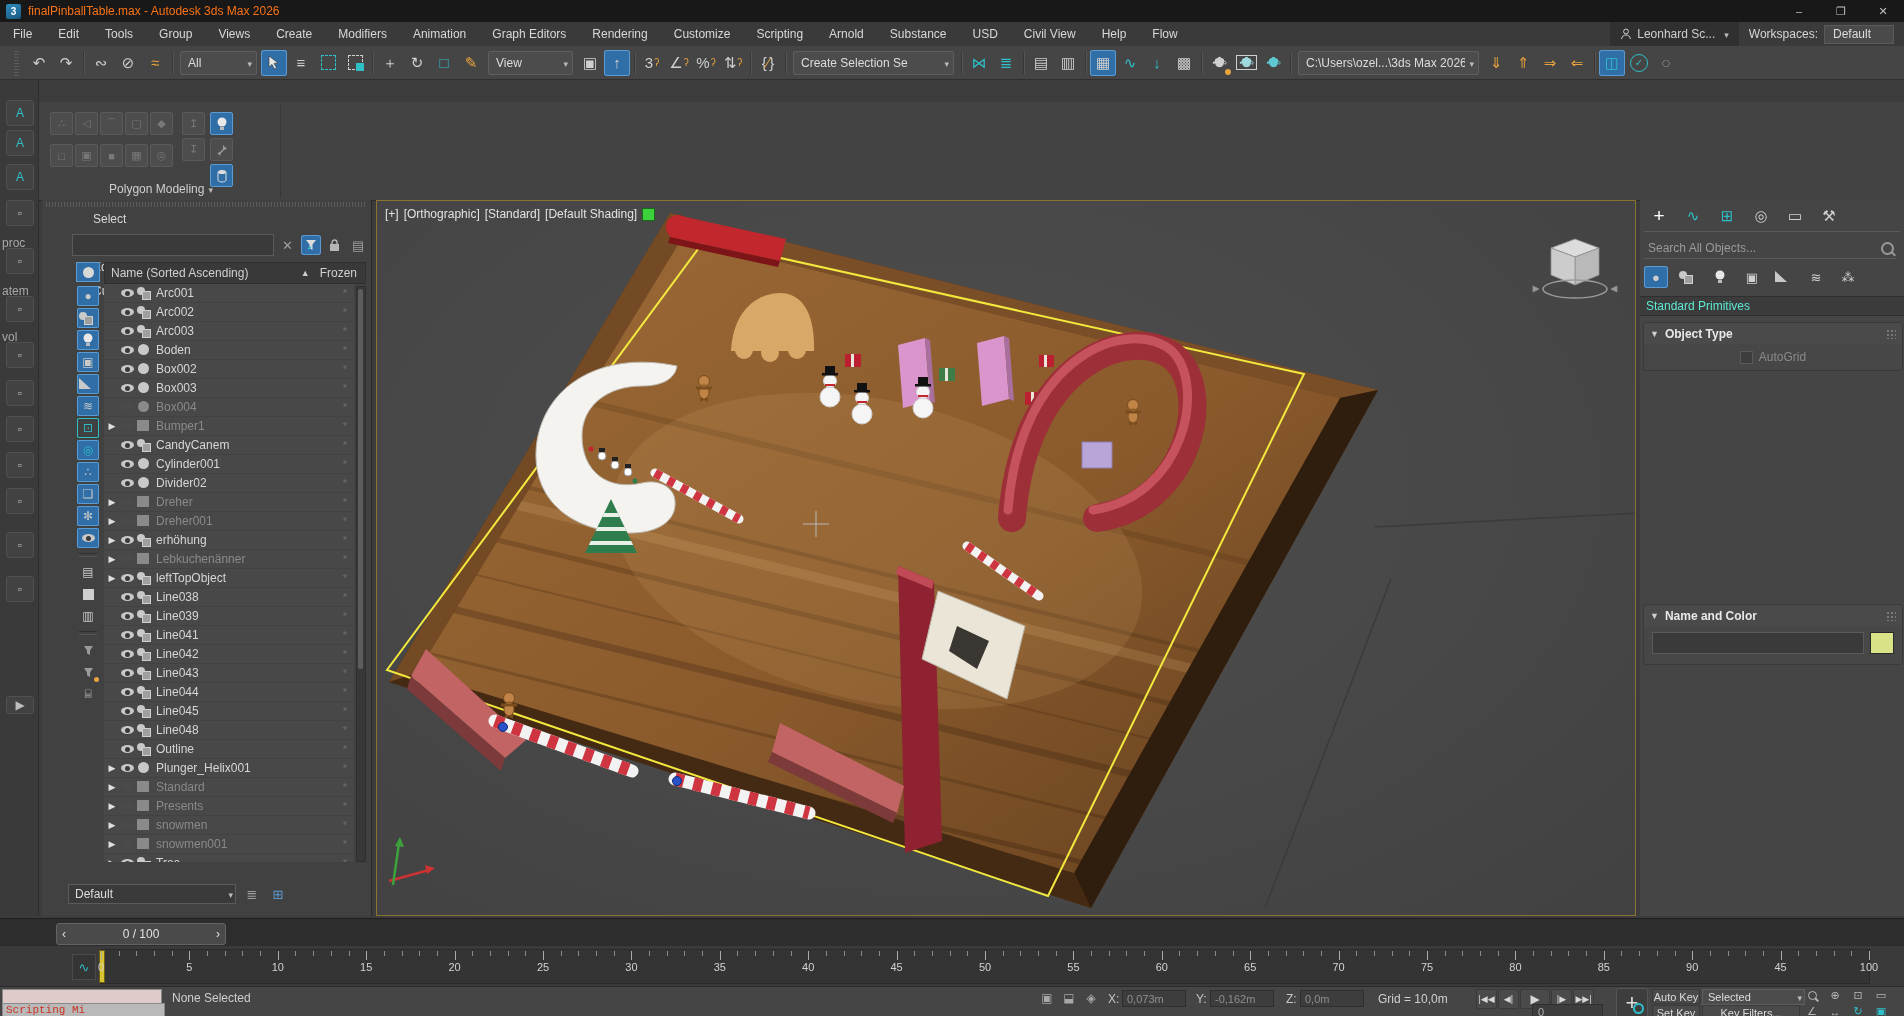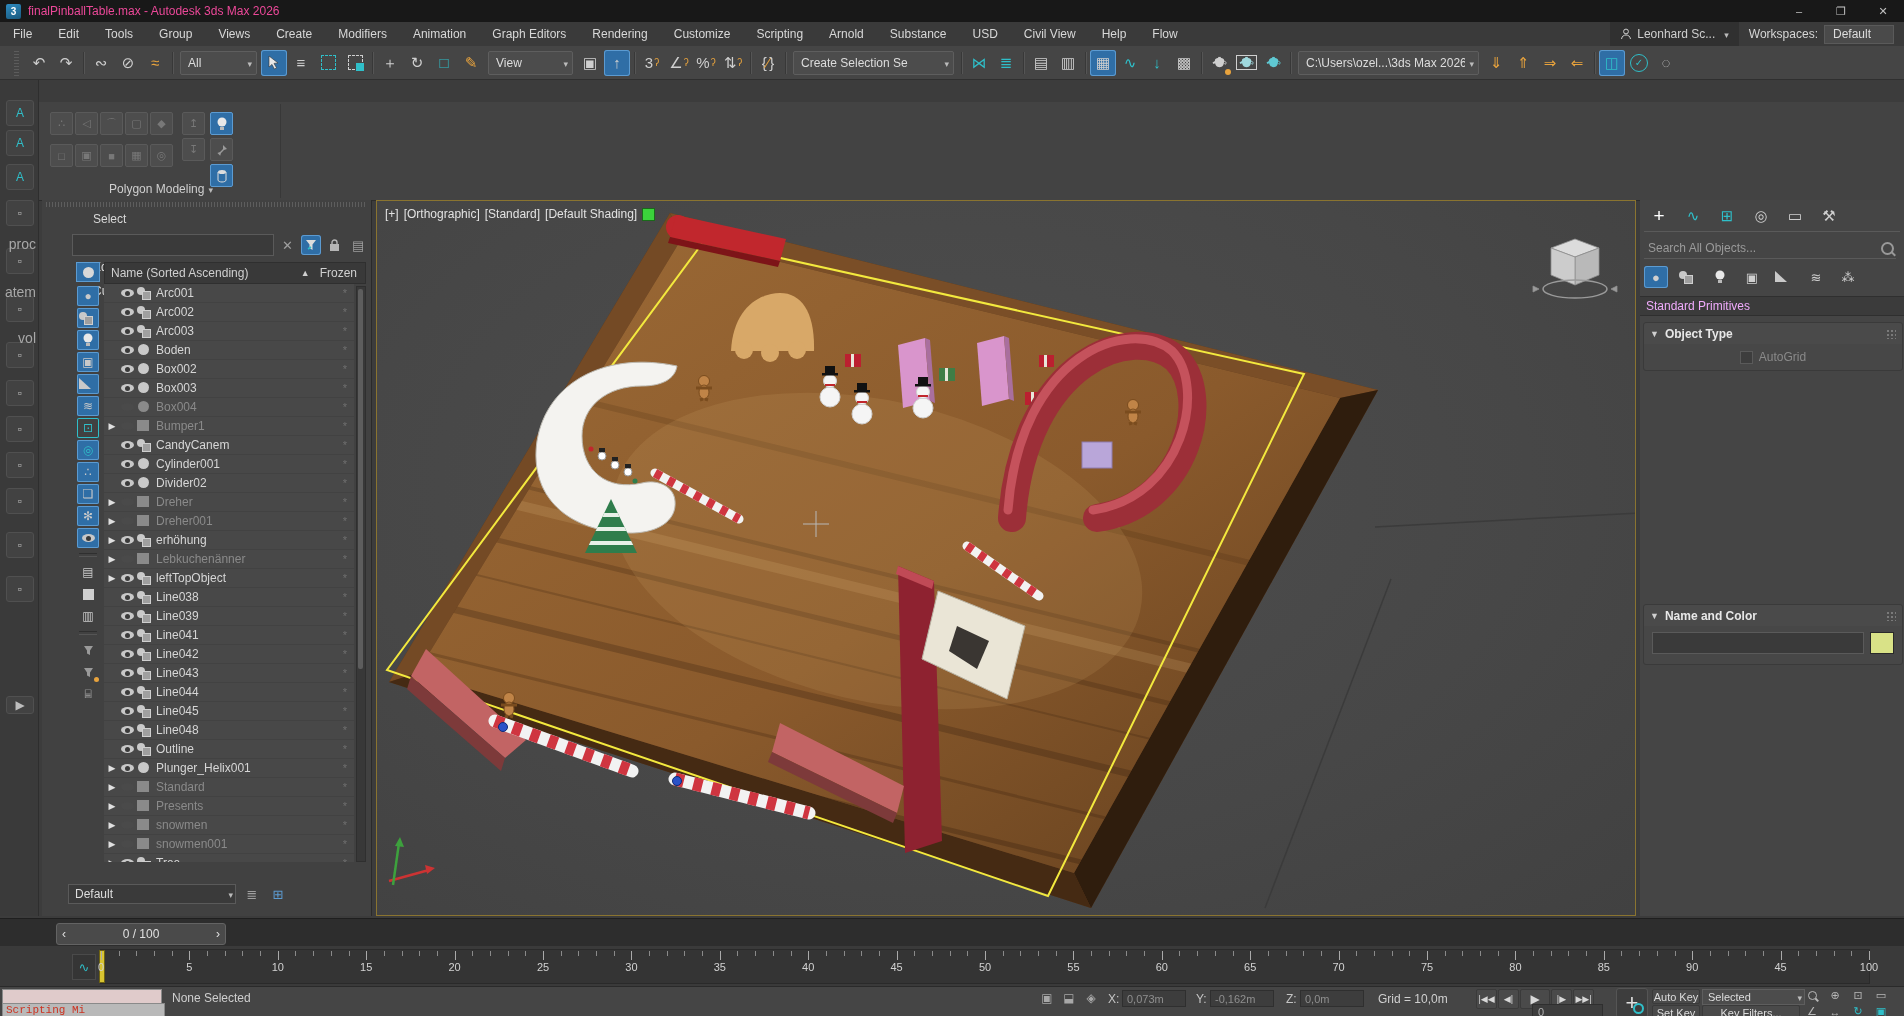--- a/index.html
+++ b/index.html
@@ -4,21 +4,21 @@
 <style>
   html,body{margin:0;padding:0;background:#222;}
   #root{position:relative;width:1904px;height:1016px;overflow:hidden;background:#3c3c3c;
         font-family:"Liberation Sans","DejaVu Sans",sans-serif;font-size:12px;color:#d6d6d6;
         -webkit-user-select:none;user-select:none;}
   .abs{position:absolute;}
   
   #titlebar{left:0;top:0;width:1904px;height:22px;background:#181818;display:flex;align-items:center;}
   #appicon{width:15px;height:15px;margin:0 7px 0 6px;background:linear-gradient(160deg,#2e8bc0,#19597e);
            border-radius:2px;color:#fff;font-size:10px;font-weight:bold;display:flex;align-items:center;justify-content:center;}
-  #title-text{color:#ec4899;font-size:12px;}
+  #title-text{color:#f97316;font-size:12px;}
   #win-controls{margin-left:auto;display:flex;height:100%;}
   .winbtn{width:42px;height:100%;display:flex;align-items:center;justify-content:center;color:#c0c0c0;font-size:11px;}
   
   #menubar{left:0;top:22px;width:1904px;height:24px;background:#3a3a3a;border-bottom:1px solid #2e2e2e;
            display:flex;align-items:center;}
   .mi{padding:0 13px;height:100%;display:flex;align-items:center;color:#d8d8d8;}
   #menu-right{margin-left:auto;display:flex;align-items:center;height:100%;}
   #user-chip{display:flex;align-items:center;gap:5px;padding:0 10px;height:100%;background:#303030;color:#cfcfcf;}
   #workspaces{display:flex;align-items:center;gap:6px;padding:0 10px;height:100%;}
   #workspace-box{background:#4a4a4a;border:1px solid #5a5a5a;padding:1px 22px 2px 8px;position:relative;color:#ddd;}
@@ -47,21 +47,21 @@
   #pm-group{position:absolute;left:42px;top:2px;width:238px;height:94px;border-right:1px solid #383838;}
   .pm-row{position:absolute;display:flex;gap:2px;}
   .pmb{width:21px;height:21px;background:#4d4d4d;border:1px solid #5a5a5a;border-radius:2px;color:#787878;
        display:flex;align-items:center;justify-content:center;font-size:11px;}
   .pmb.act{background:#2f6ea6;border-color:#5c9bd1;color:#e8e8e8;}
   #pm-label{position:absolute;left:0;bottom:2px;width:100%;text-align:center;color:#cfcfcf;}
   
   #leftstrip{left:0;top:80px;width:38px;height:836px;background:#3a3a3a;border-right:1px solid #2e2e2e;}
   .lsi{position:absolute;left:6px;width:26px;height:24px;background:#424242;border:1px solid #505050;border-radius:3px;
        display:flex;align-items:center;justify-content:center;color:#bdbdbd;font-size:12px;}
-  .lsl{position:absolute;left:2px;width:34px;text-align:right;font-size:14px;color:#a8a8a8;}
+  .lsl{position:absolute;left:2px;width:34px;text-align:left;font-size:12px;color:#a8a8a8;}
   
   #explorer{left:42px;top:200px;width:330px;height:716px;background:#414141;border-right:1px solid #2a2a2a;box-sizing:border-box;}
   #exp-grip{position:absolute;left:4px;top:2px;width:320px;height:5px;
       background:repeating-linear-gradient(90deg,#5d5d5d 0 1px,transparent 1px 3px);}
   #exp-menu{position:absolute;left:40px;top:9px;display:flex;gap:4px;flex-direction:column;}
   .em{padding:3px 11px;color:#d8d8d8;}
   #exp-search-row{position:absolute;left:30px;top:34px;width:296px;height:22px;display:flex;align-items:center;gap:4px;}
   #exp-search{width:200px;height:18px;background:#3a3a3a;border:1px solid #5a5a5a;}
   .exi{width:20px;height:20px;display:flex;align-items:center;justify-content:center;border-radius:3px;color:#9f9f9f;font-size:13px;}
   .exi.act{background:#2f6ea6;box-shadow:inset 0 0 0 1px #5c9bd1;color:#e8e8e8;}
@@ -113,21 +113,21 @@
            border-bottom:1px solid #5a5a5a;padding-bottom:3px;}
   .cpt{width:30px;height:20px;display:flex;align-items:center;justify-content:center;font-size:15px;color:#cfcfcf;}
   #cp-search{position:absolute;left:4px;top:38px;width:248px;height:20px;border-bottom:1px solid #5a5a5a;
              color:#9a9a9a;display:flex;align-items:center;padding-left:4px;}
   #cp-search .mag{margin-left:auto;width:9px;height:9px;border:2px solid #999;border-radius:50%;position:relative;margin-right:2px;}
   #cp-search .mag::after{content:"";position:absolute;width:5px;height:2px;background:#999;transform:rotate(45deg);left:8px;top:9px;}
   #cp-cats{position:absolute;left:4px;top:64px;width:252px;height:26px;display:flex;gap:8px;align-items:center;}
   .cpc{width:24px;height:22px;display:flex;align-items:center;justify-content:center;border-radius:3px;color:#cfcfcf;font-size:13px;}
   .cpc.act{background:#2f6ea6;box-shadow:inset 0 0 0 1px #5c9bd1;}
   #cp-dropdown{position:absolute;left:0px;top:96px;width:264px;height:20px;background:#3b3b3b;border-top:1px solid #2f2f2f;
-               border-bottom:1px solid #2f2f2f;display:flex;align-items:center;padding-left:6px;box-sizing:border-box;color:#f0abfc;}
+               border-bottom:1px solid #2f2f2f;display:flex;align-items:center;padding-left:6px;box-sizing:border-box;color:#5eead4;}
   .rollout{position:absolute;left:3px;width:258px;background:#474747;border:1px solid #3a3a3a;border-radius:3px;}
   .ro-head{height:21px;display:flex;align-items:center;padding:0 6px;font-weight:bold;color:#e8e8e8;background:#4a4a4a;border-radius:3px 3px 0 0;}
   .ro-head .tri{font-size:9px;margin-right:6px;color:#cfcfcf;}
   .ro-head .grip{margin-left:auto;width:10px;height:10px;opacity:.6;
      background:radial-gradient(#9a9a9a 1px,transparent 1.2px);background-size:4px 4px;}
   #autogrid-row{display:flex;align-items:center;justify-content:center;gap:6px;height:26px;color:#8a8a8a;}
   #autogrid-check{width:11px;height:11px;background:#3d3d3d;border:1px solid #5a5a5a;}
   #obj-buttons{display:grid;grid-template-columns:1fr 1fr;gap:6px 8px;padding:2px 8px 12px 8px;}
   .objb{height:22px;background:#4f4f4f;border:1px solid #3b3b3b;border-radius:3px;display:flex;align-items:center;
         justify-content:center;color:#cfcfcf;box-shadow:inset 0 1px 0 #5c5c5c;}

